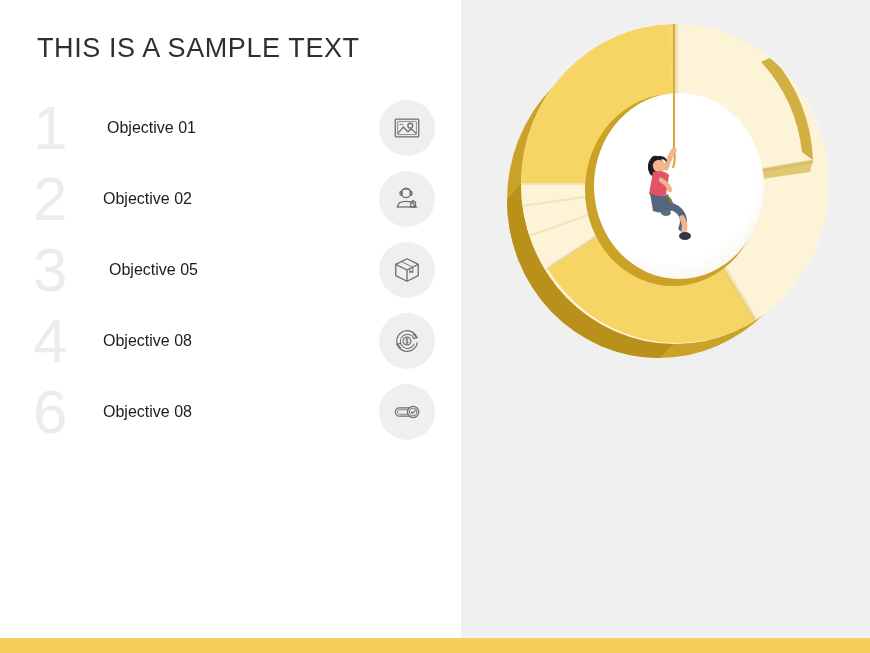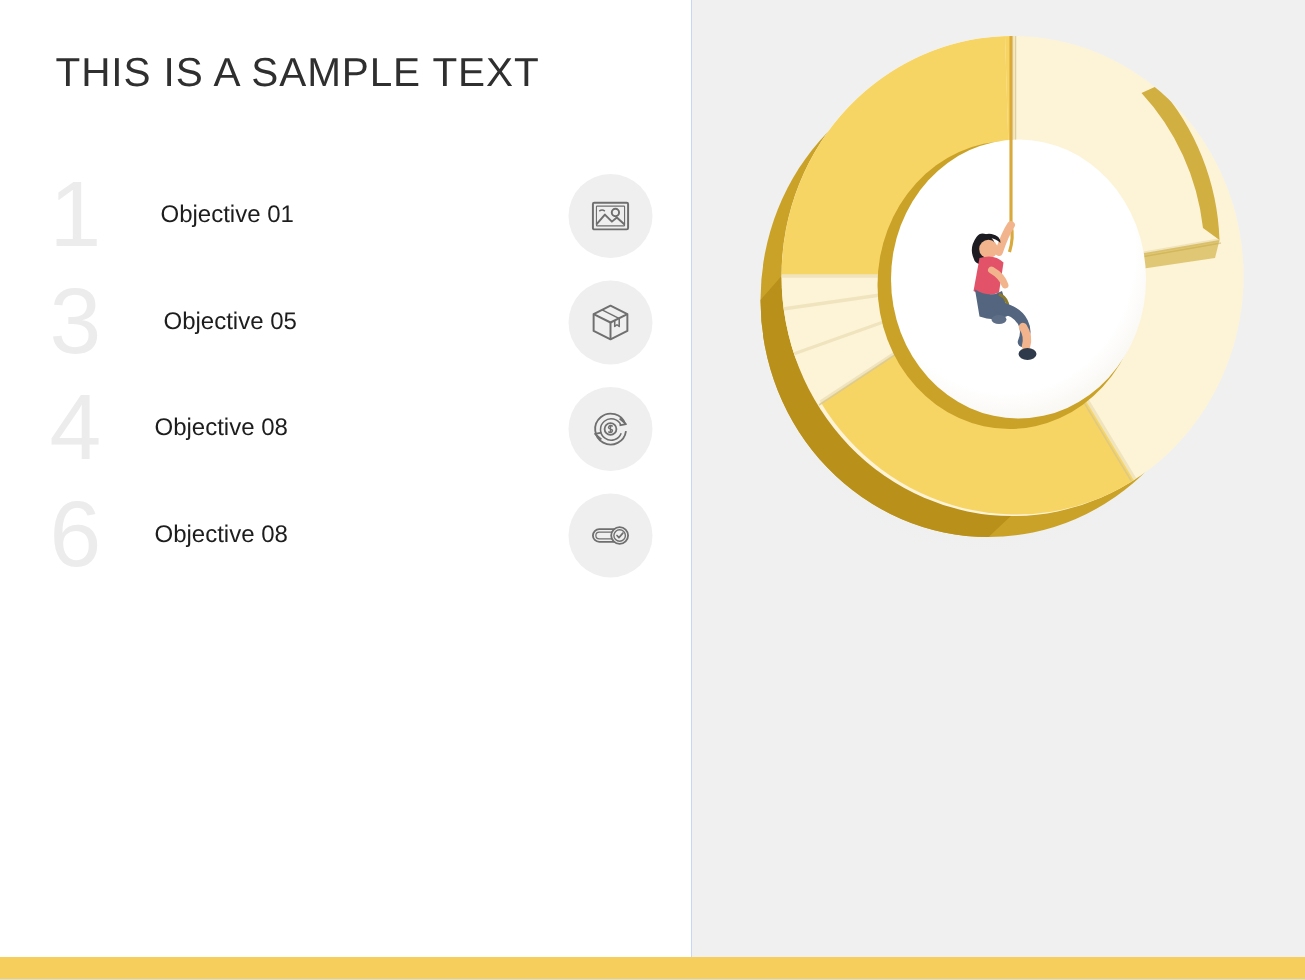--- a/index.html
+++ b/index.html
@@ -12,21 +12,21 @@
     height: 653px;
     font-family: "Liberation Sans", sans-serif;
     overflow: hidden;
     position: relative;
   }
   .slide {
     position: absolute;
     inset: 0;
     width: 870px;
     height: 653px;
-    background: #3b82f6;
+    background: #ef4444;
     overflow: hidden;
   }
 
   
   .left-panel {
     position: absolute;
     left: 0; top: 0;
     width: 461px;
     height: 638px;
     background: #ffffff;
@@ -55,21 +55,21 @@
     letter-spacing: 0.6px;
     color: #2f2f2f;
     font-weight: 400;
     white-space: nowrap;
   }
 
   
   .obj-list {
     position: absolute;
     left: 0;
-    top: 108px;
+    top: 92px;
     width: 432px;
   }
   .obj-row {
     position: relative;
     height: 71px;
   }
   .obj-num {
     position: absolute;
     left: 33px;
     top: 50%;
@@ -131,20 +131,36 @@
         <svg width="30" height="30" viewBox="0 0 32 32" fill="none" stroke="#6f6f6f" stroke-width="1.4">
           <rect x="3.5" y="6.5" width="25" height="19" rx="1"></rect>
           <rect x="6" y="9" width="20" height="14" rx="0.5" stroke-width="0.8"></rect>
           <circle cx="19.5" cy="13.5" r="2.6"></circle>
           <path d="M6 22 L12 15 L17 20 L20.5 17 L26 22" stroke-linejoin="round"></path>
           <path d="M8 12.5 q2 -1.6 4 0" stroke-width="1"></path>
         </svg>
       </span>
     </div>
 
+    <div class="obj-row">
+      <span class="obj-num">2</span>
+      <span class="obj-label" style="left:103px">Objective 02</span>
+      <span class="icon-bubble">
+        <svg width="30" height="30" viewBox="0 0 32 32" fill="none" stroke="#6f6f6f" stroke-width="1.4">
+          <circle cx="15" cy="9.5" r="5"></circle>
+          <path d="M9.6 9.5 a5.6 5.6 0 0 1 10.8 0" stroke-width="1.2"></path>
+          <rect x="8.6" y="7.8" width="2.1" height="4" rx="1"></rect>
+          <rect x="19.3" y="7.8" width="2.1" height="4" rx="1"></rect>
+          <path d="M6 24.5 q0 -6 9 -6 q9 0 9 6"></path>
+          <path d="M5 24.5 H27"></path>
+          <rect x="20" y="19" width="5" height="5.5" rx="0.6"></rect>
+          <path d="M21.6 19 v-1.4 h1.8 V19" stroke-width="1"></path>
+        </svg>
+      </span>
+    </div>
 
     <div class="obj-row">
       <span class="obj-num">3</span>
       <span class="obj-label" style="left:109px">Objective 05</span>
       <span class="icon-bubble">
         <svg width="30" height="30" viewBox="0 0 32 32" fill="none" stroke="#6f6f6f" stroke-width="1.4" stroke-linejoin="round">
           <path d="M16 4 L28 10 L28 22 L16 28 L4 22 L4 10 Z"></path>
           <path d="M4 10 L16 16 L28 10"></path>
           <path d="M16 16 V28"></path>
           <path d="M10 7 L22 13" stroke-width="1"></path>

